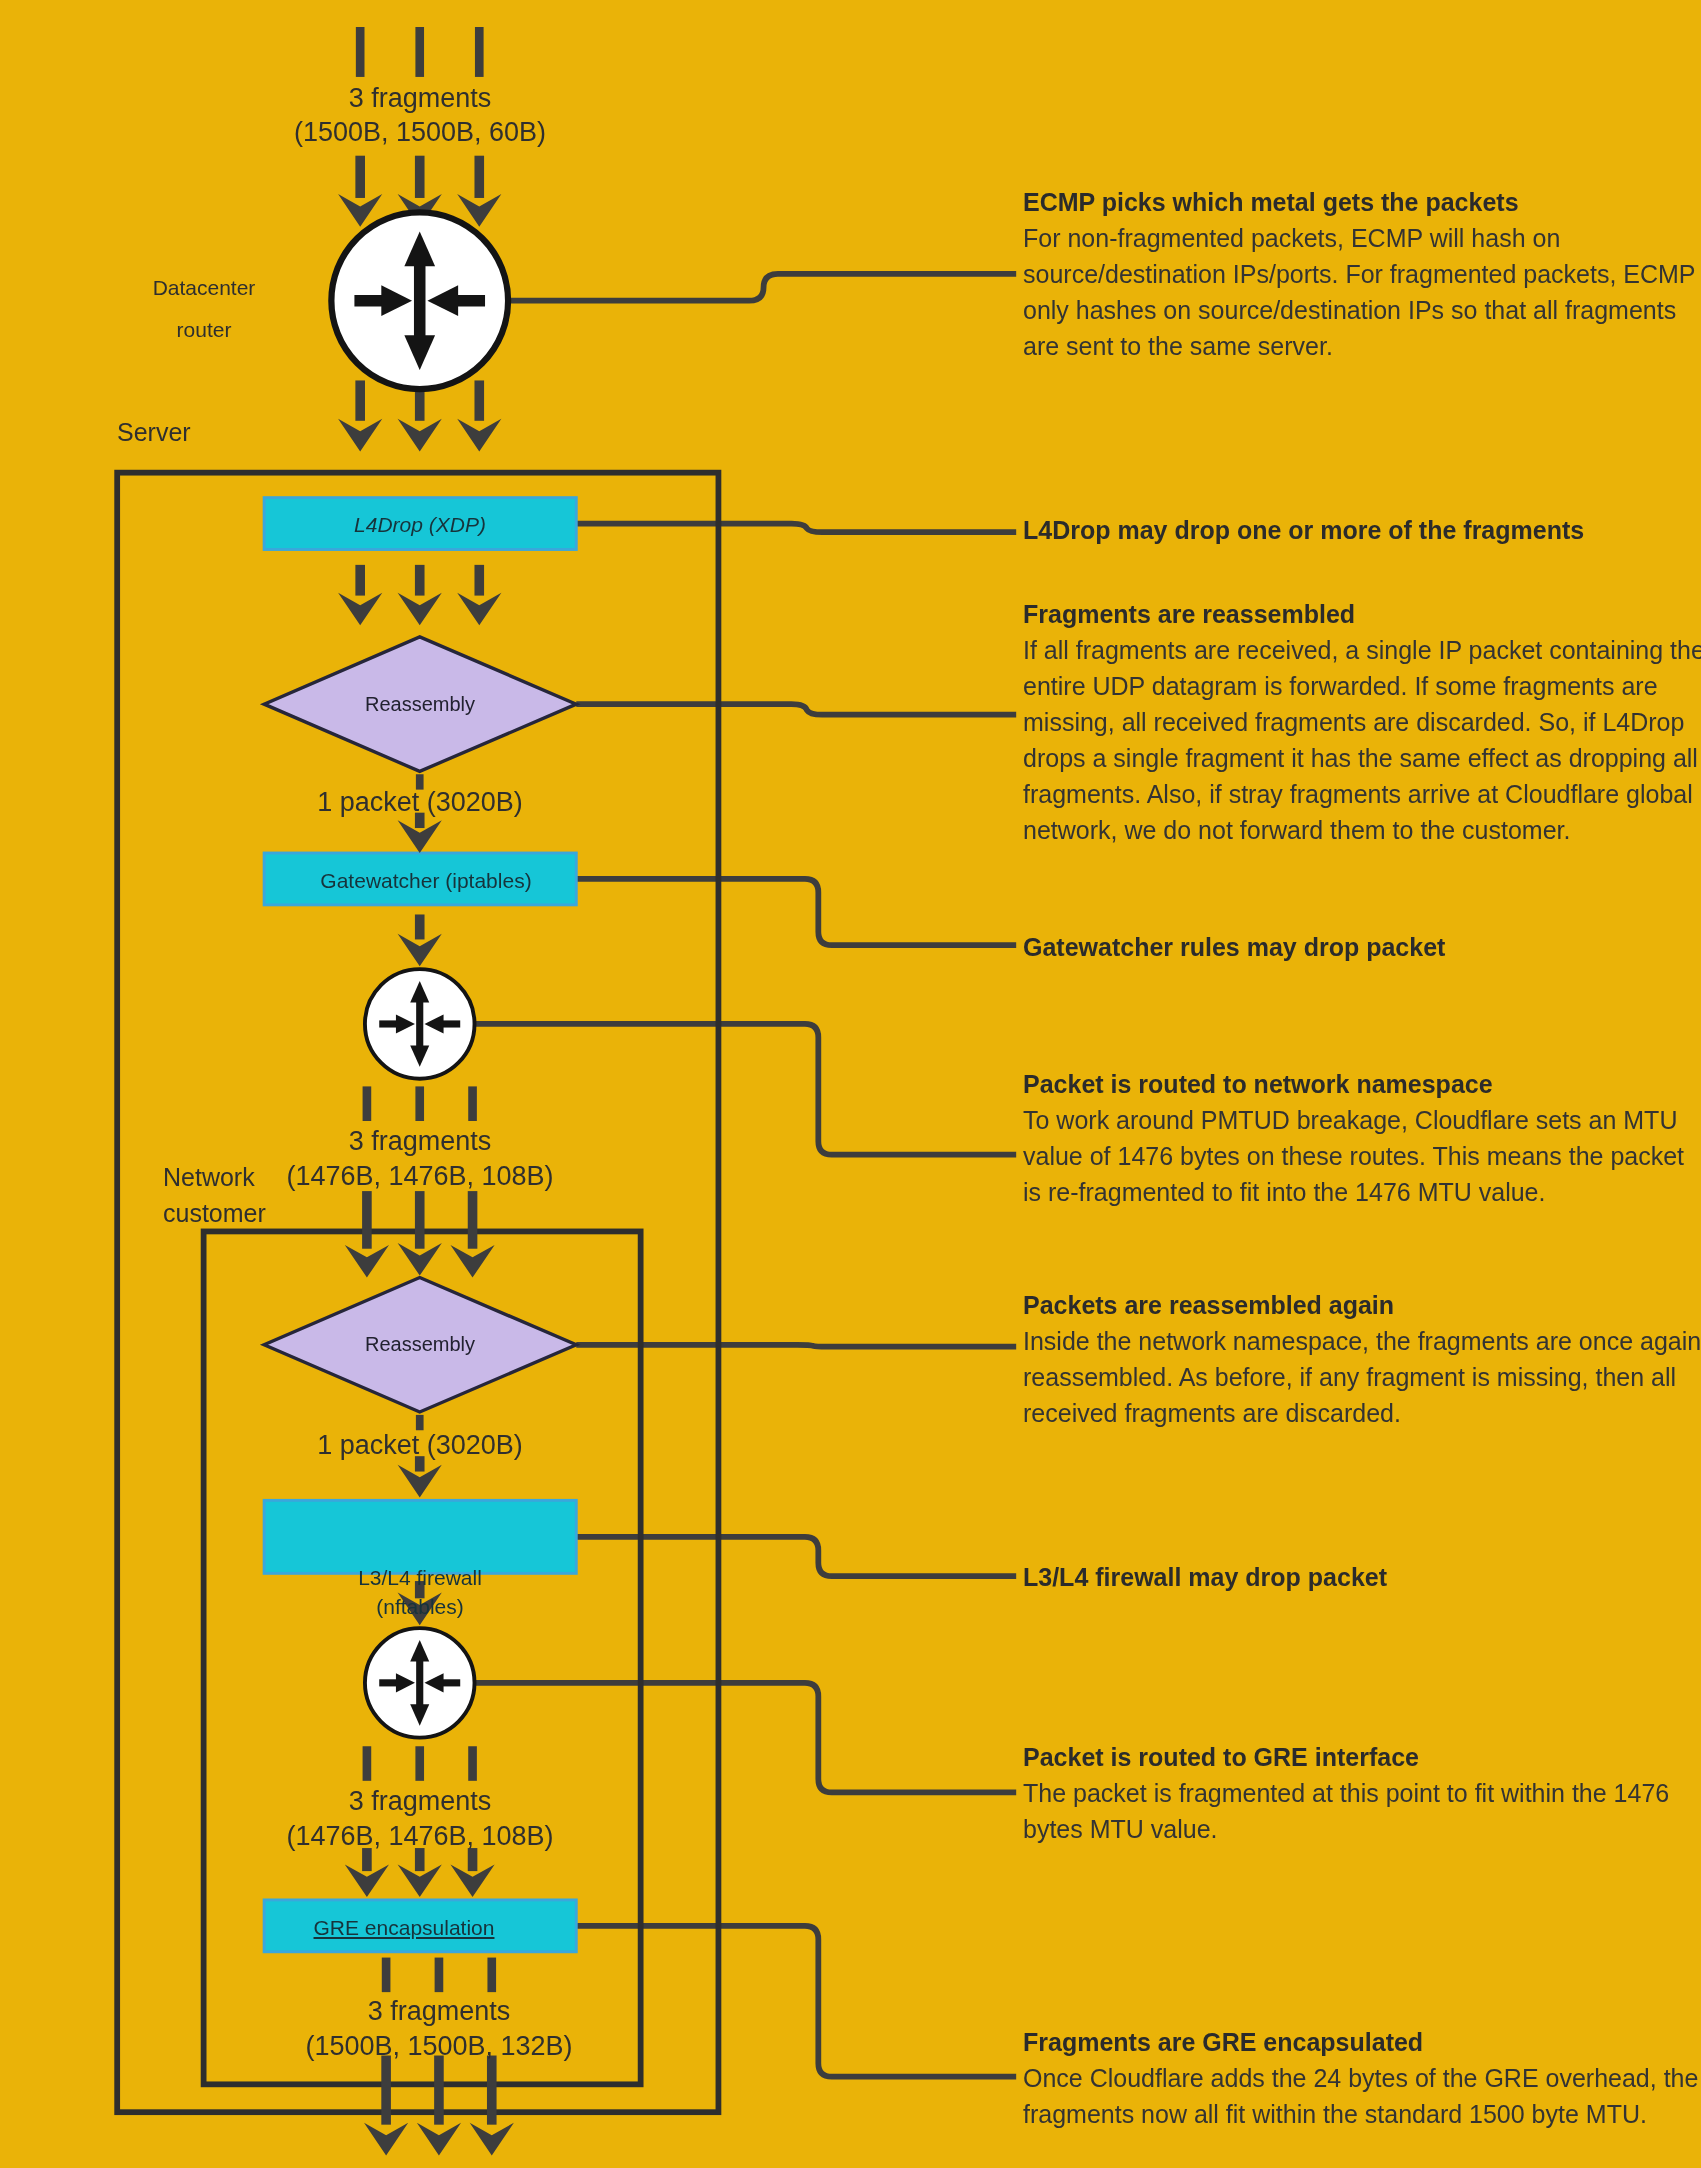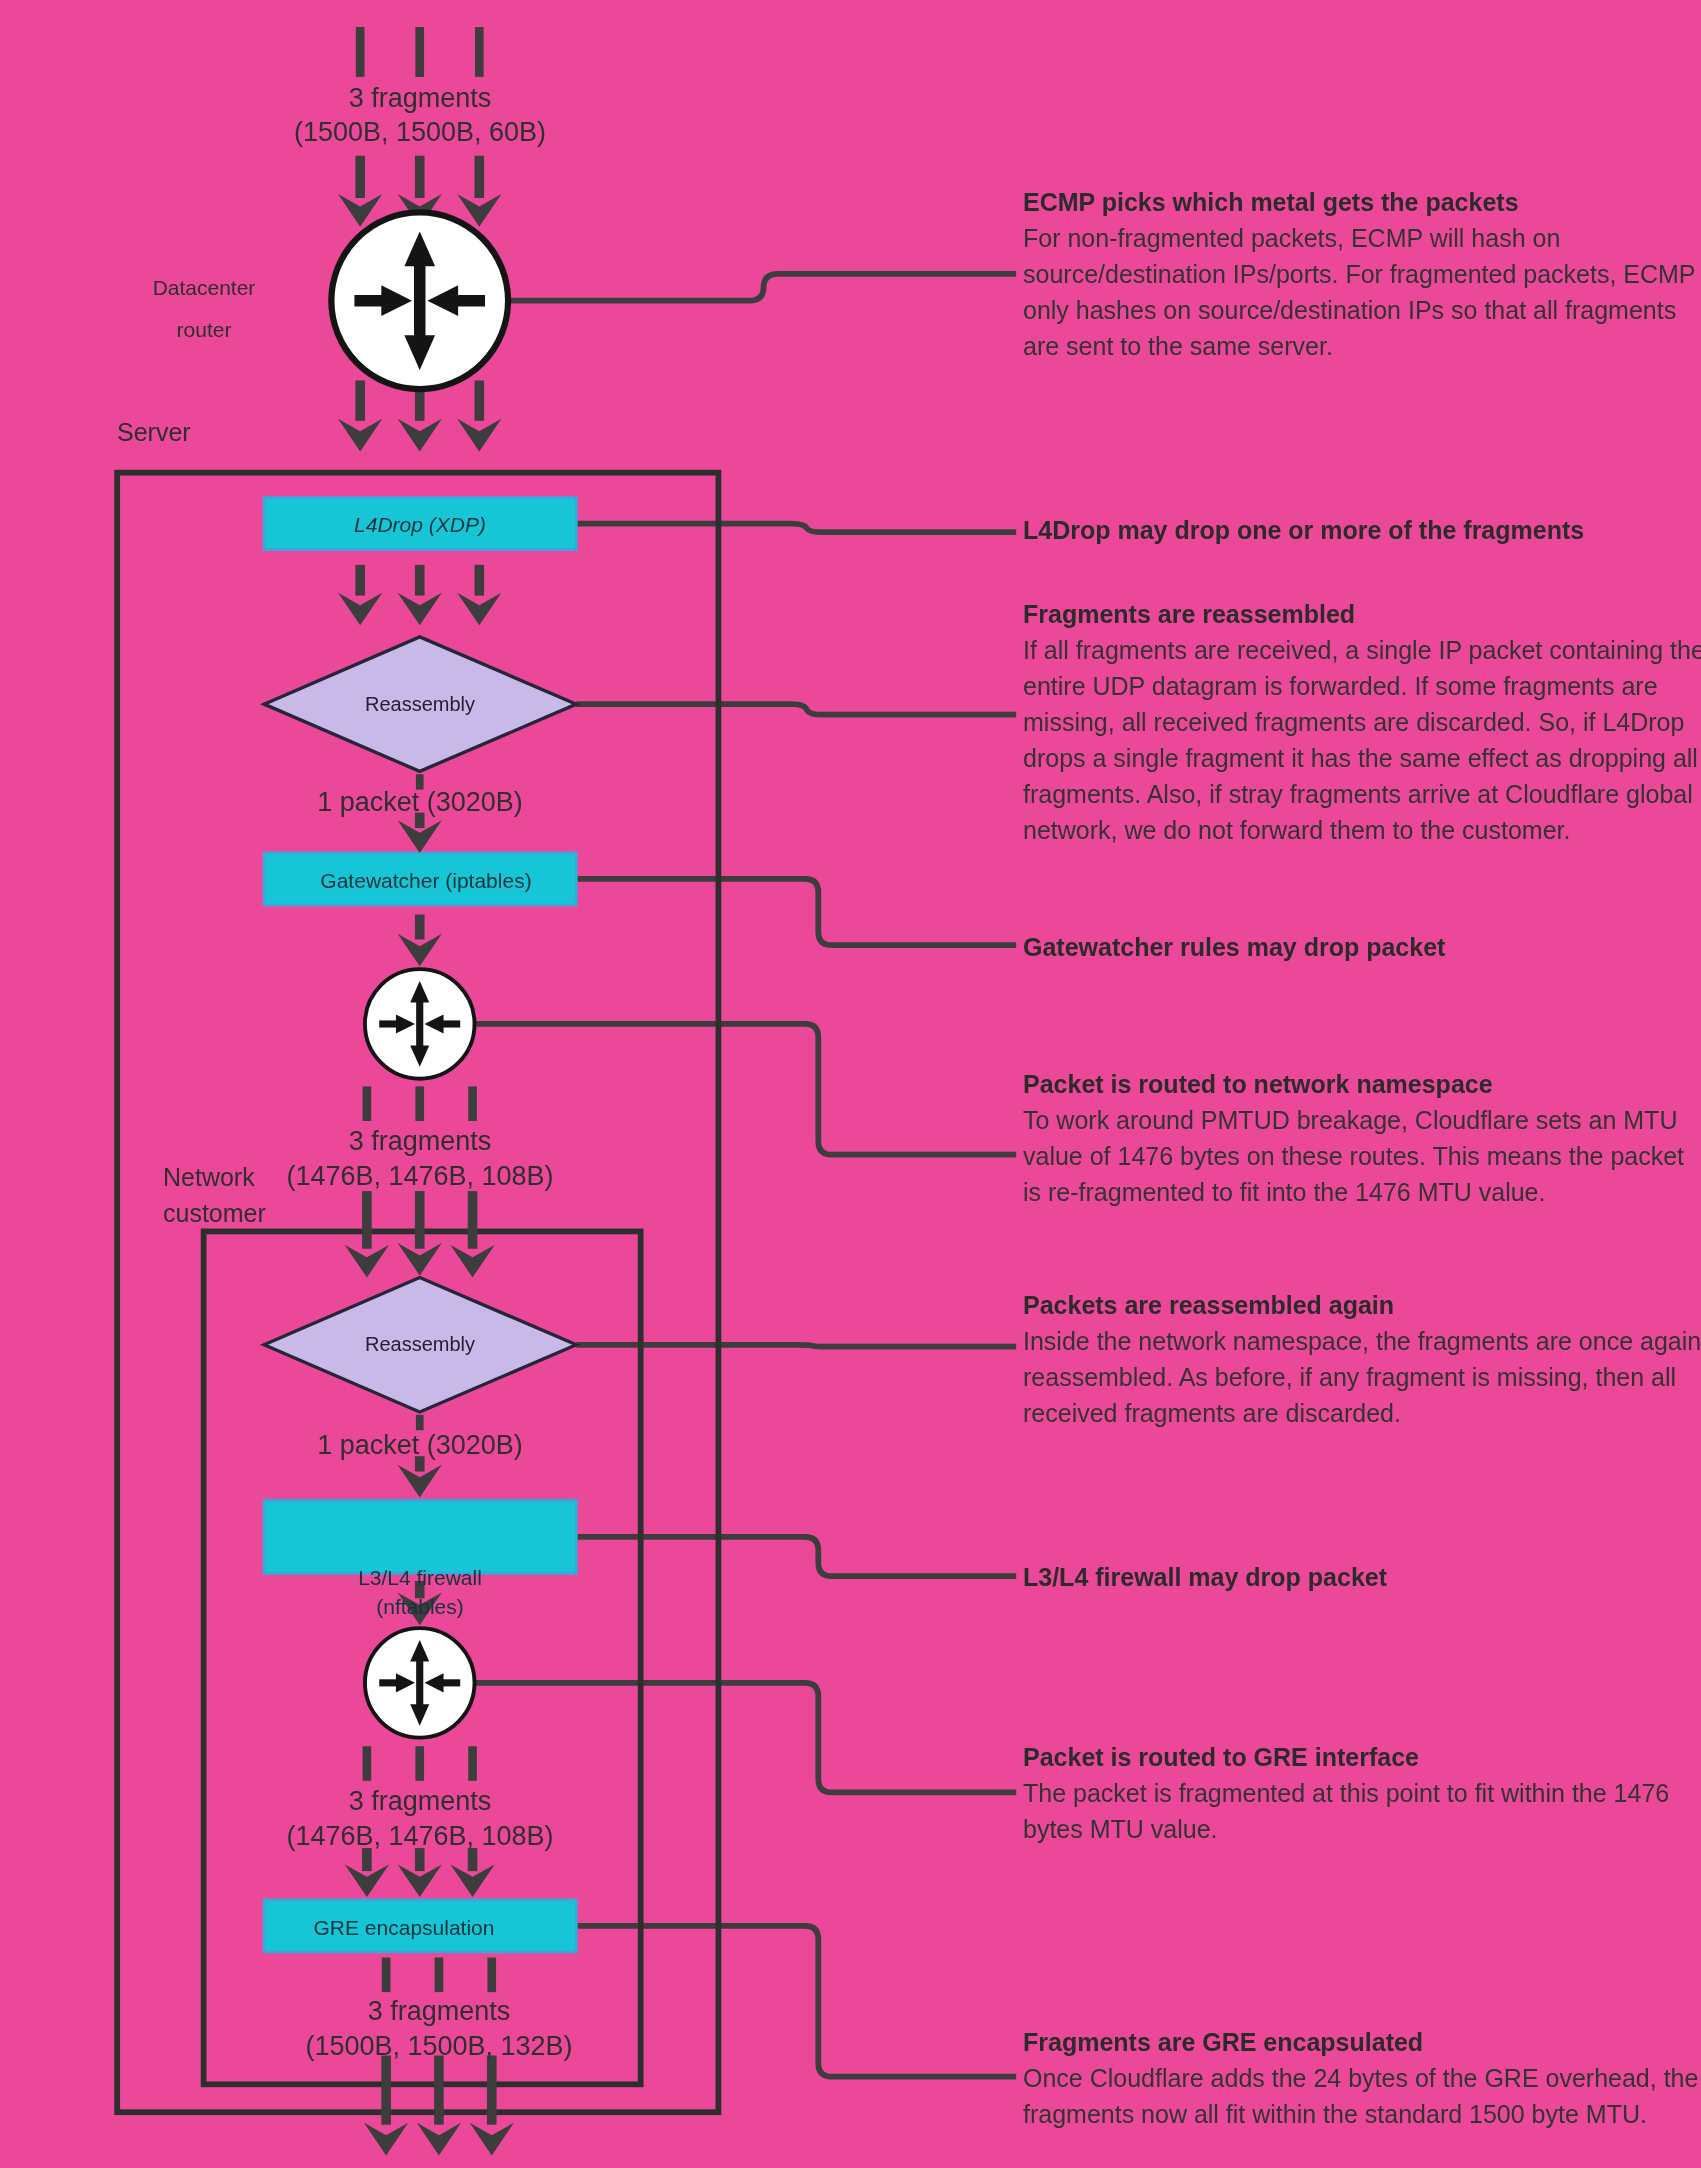--- a/index.html
+++ b/index.html
@@ -1,20 +1,20 @@
 <!DOCTYPE html>
 <html><head>
 <meta charset="utf-8">
 <style>
   html,body{margin:0;padding:0;background:#ffffff;}
   .canvas{
     position:relative;
     width:1701px;
     height:2168px;
-    background:#ec4899;
+    background:#eab308;
     font-family:"Liberation Sans","DejaVu Sans",sans-serif;
     color:#333333;
     overflow:hidden;
   }
   svg.diagram{position:absolute;left:0;top:0;}
   .lbl{position:absolute;color:#333333;}
   .center{text-align:center;}
   .flow-big{font-size:27px;line-height:35px;color:#2f2f2f;}
   .flow-side{font-size:21px;line-height:42px;color:#2f2f2f;}
   .box-label{font-size:21px;line-height:29px;color:#17333b;}
@@ -195,21 +195,21 @@
   <div class="lbl flow-big center" style="left:228px;top:1428px;width:384px;">1 packet (3020B)</div>
 
   <div class="lbl box-label center" style="left:264px;top:1563px;width:312px;">
     <div>L3/L4 firewall</div>
     <div>(nftables)</div>
   </div>
 
   <div class="lbl flow-big center" style="left:228px;top:1784px;width:384px;">3 fragments</div>
   <div class="lbl flow-big center" style="left:228px;top:1819px;width:384px;">(1476B, 1476B, 108B)</div>
 
-  <div class="lbl box-label center" style="left:264px;top:1913px;width:280px;">GRE encapsulation</div>
+  <div class="lbl box-label center" style="left:264px;top:1913px;width:280px;text-decoration:underline;">GRE encapsulation</div>
 
   <div class="lbl flow-big center" style="left:247px;top:1994px;width:384px;">3 fragments</div>
   <div class="lbl flow-big center" style="left:247px;top:2029px;width:384px;">(1500B, 1500B, 132B)</div>
 
   <div class="ann" style="top:184px;">
     <h3>ECMP picks which metal gets the packets</h3>
     <p>For non-fragmented packets, ECMP will hash on source/destination IPs/ports. For fragmented packets, ECMP only hashes on source/destination IPs so that all fragments are sent to the same server.</p>
   </div>
 
   <div class="ann" style="top:512px;">

